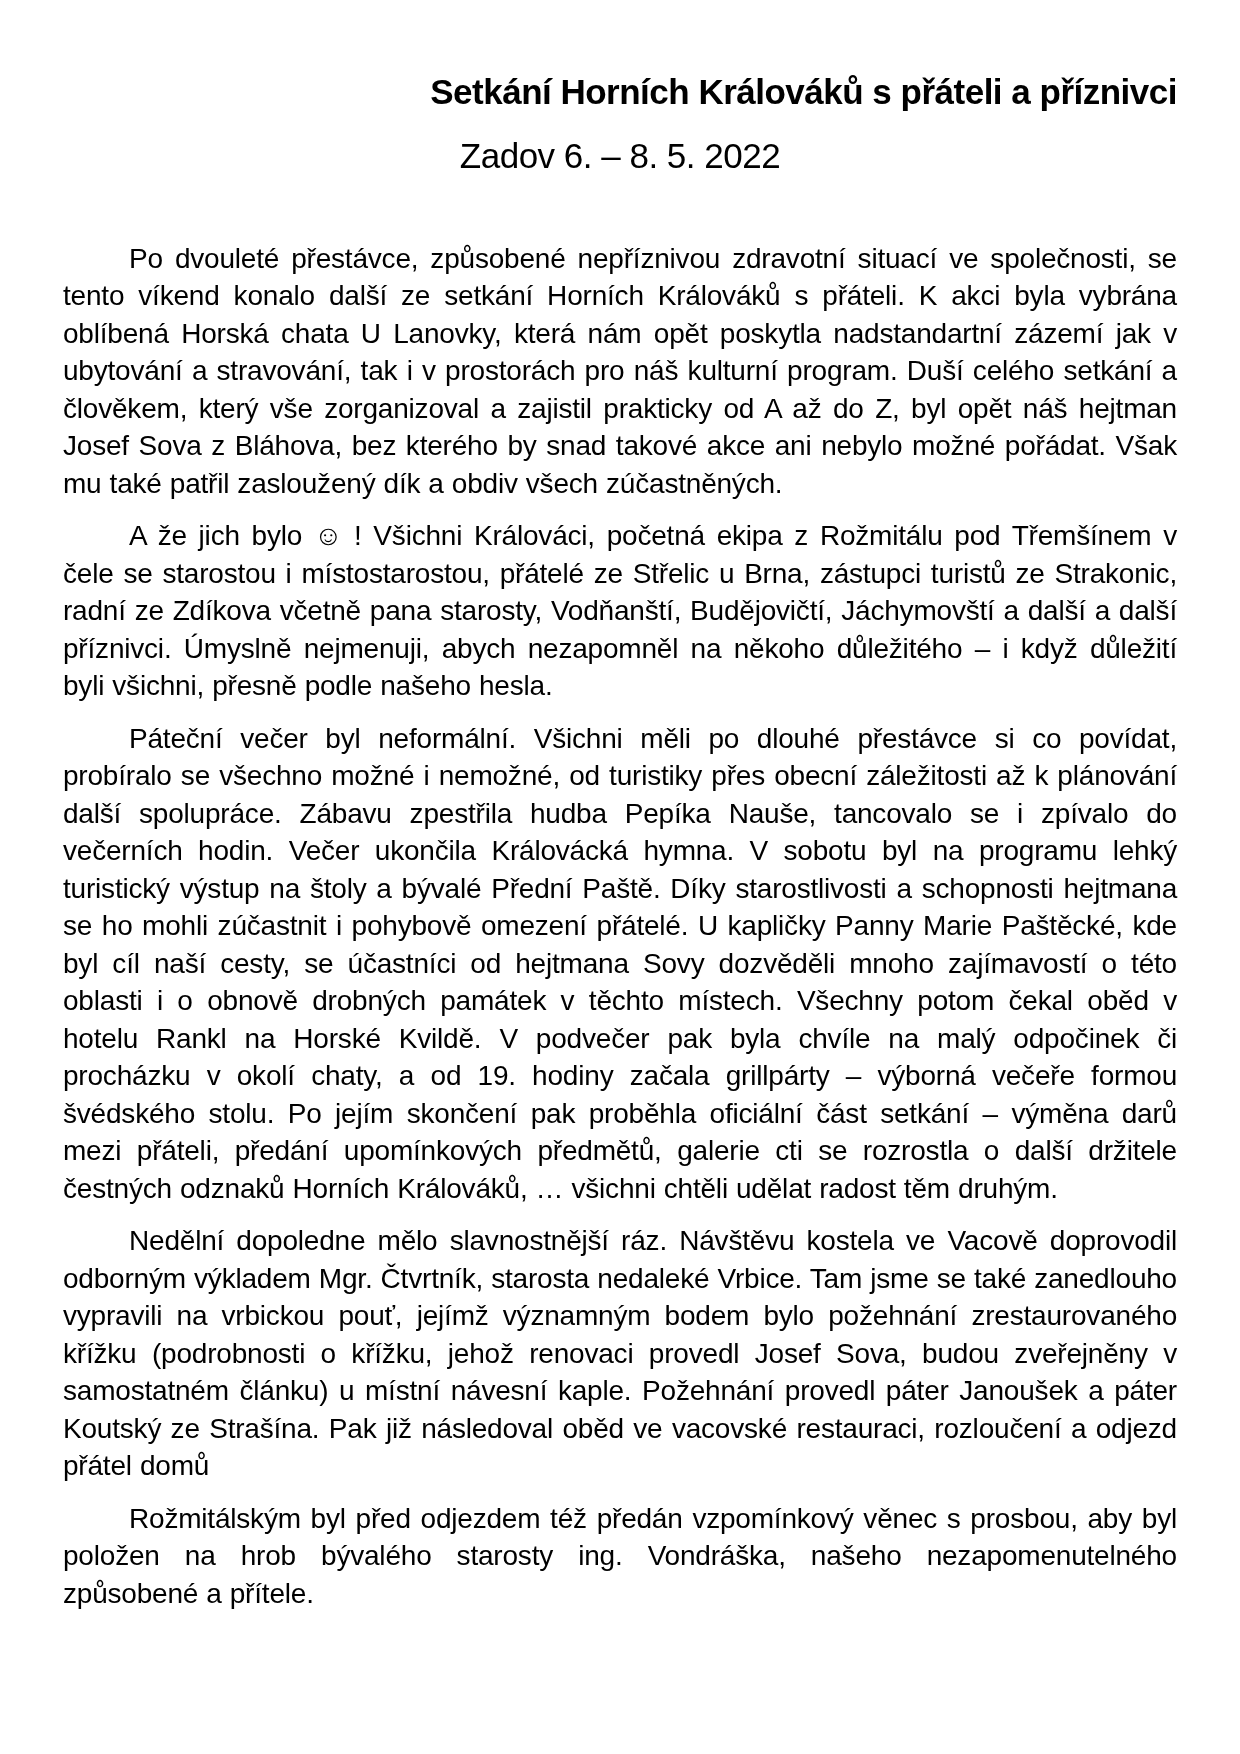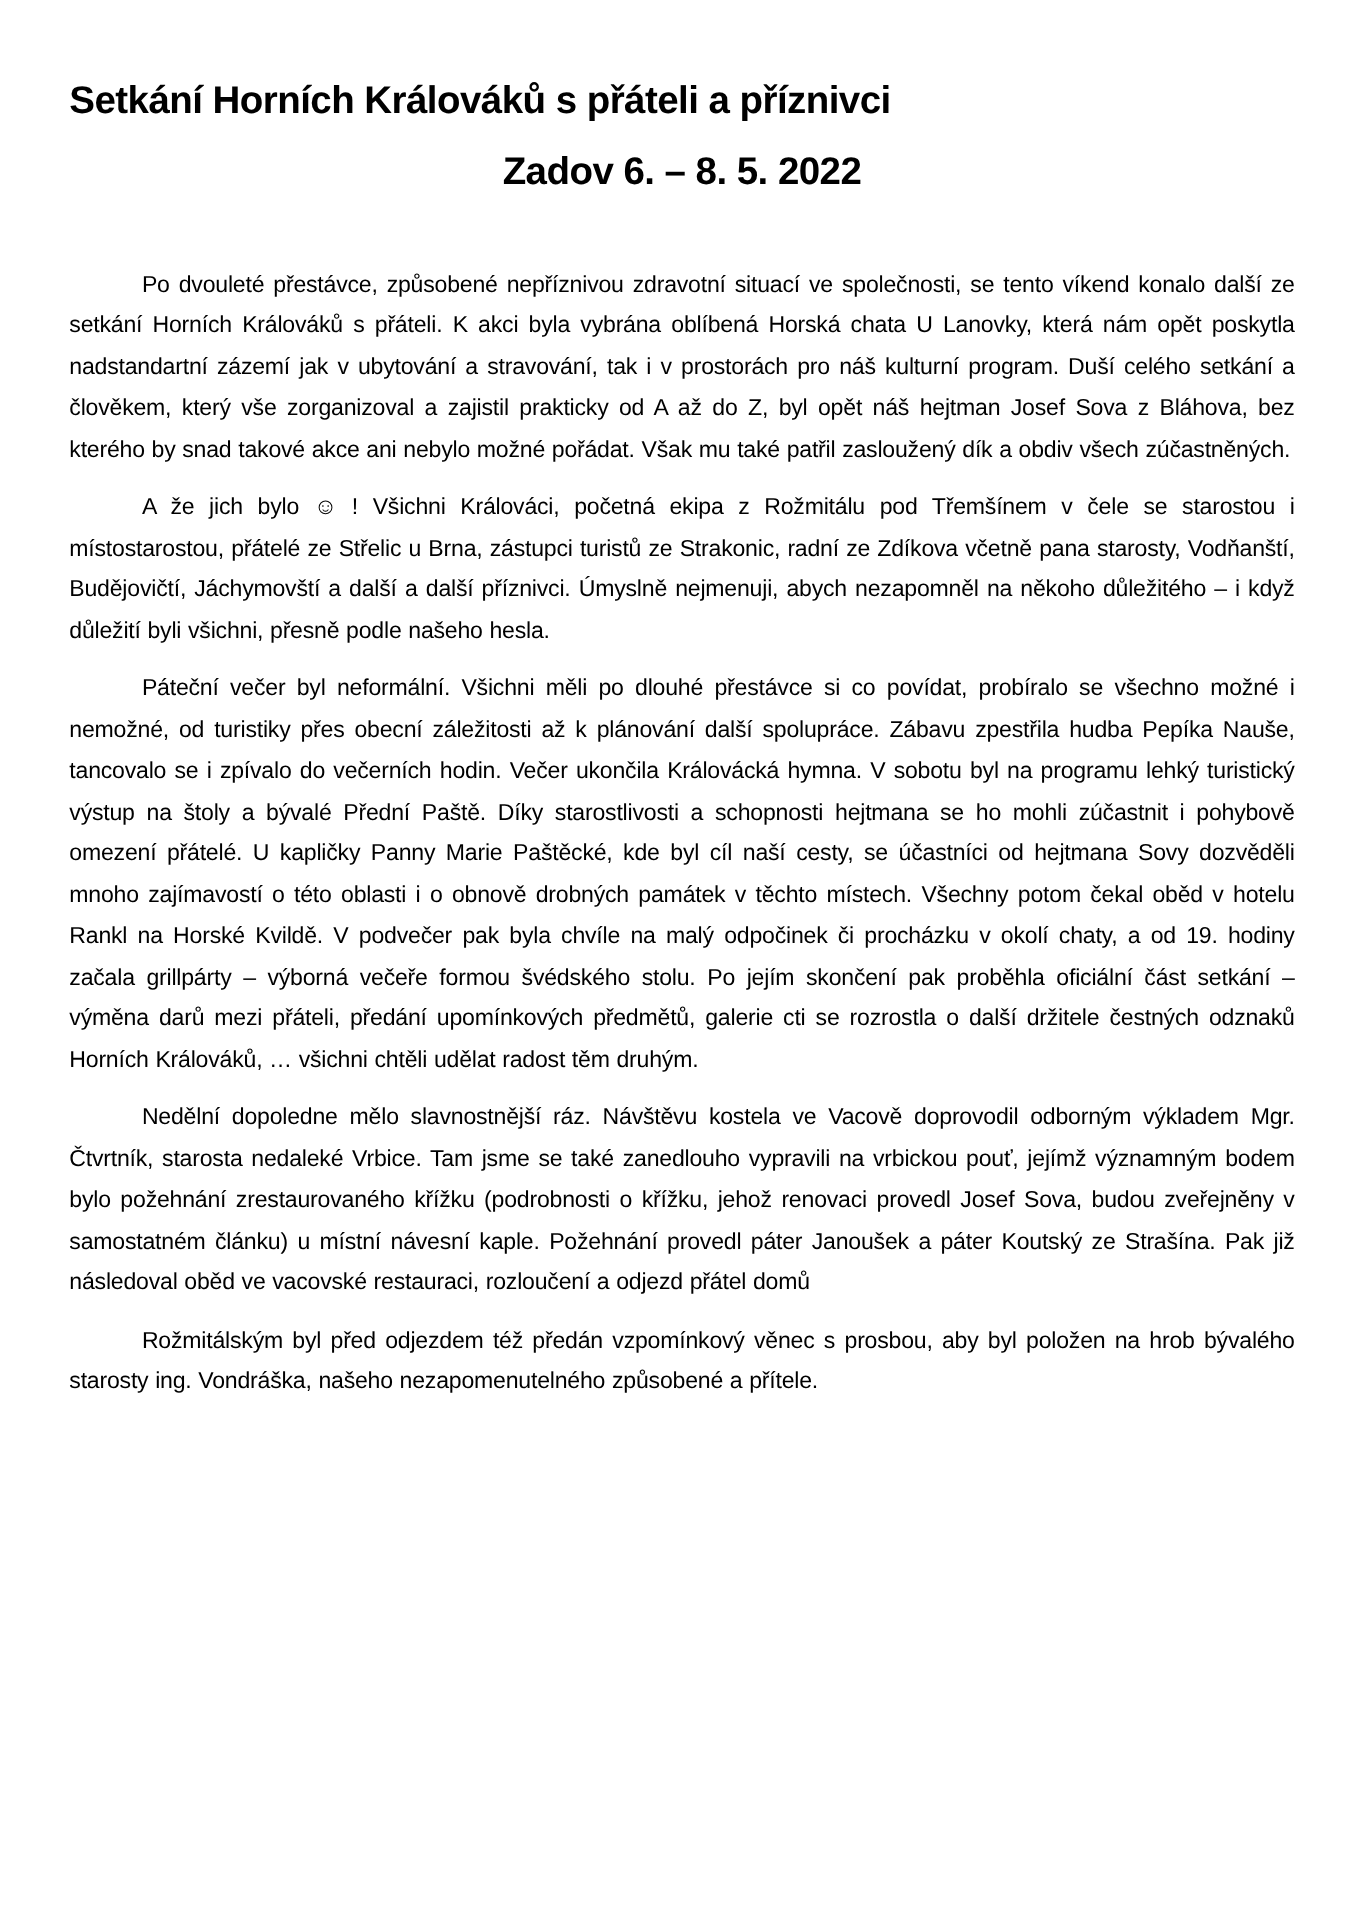--- a/index.html
+++ b/index.html
@@ -14,40 +14,40 @@
       width: 1240px;
       height: 1754px;
       margin: 0 auto;
       background: #ffffff;
       box-sizing: border-box;
       padding: 70px 63px 60px 63px;
       overflow: hidden;
     }
     .doc-title {
       margin: 0;
-      text-align: left;
+      text-align: right;
       font-size: 35px;
       font-weight: 700;
       letter-spacing: -0.5px;
       line-height: 1.25;
     }
     .doc-subtitle {
       margin: 20px 0 0 0;
       text-align: center;
       font-size: 35px;
-      font-weight: 700;
+      font-weight: 400;
       letter-spacing: -0.5px;
       line-height: 1.25;
     }
     .doc-body {
       margin-top: 62px;
     }
     .doc-body p {
       margin: 0 0 15px 0;
-      font-size: 21px;
+      font-size: 28px;
       line-height: 37.5px;
       text-align: justify;
       text-indent: 66px;
       letter-spacing: -0.2px;
       word-spacing: 0.5px;
     }
   </style>
 </head>
 <body>
 

